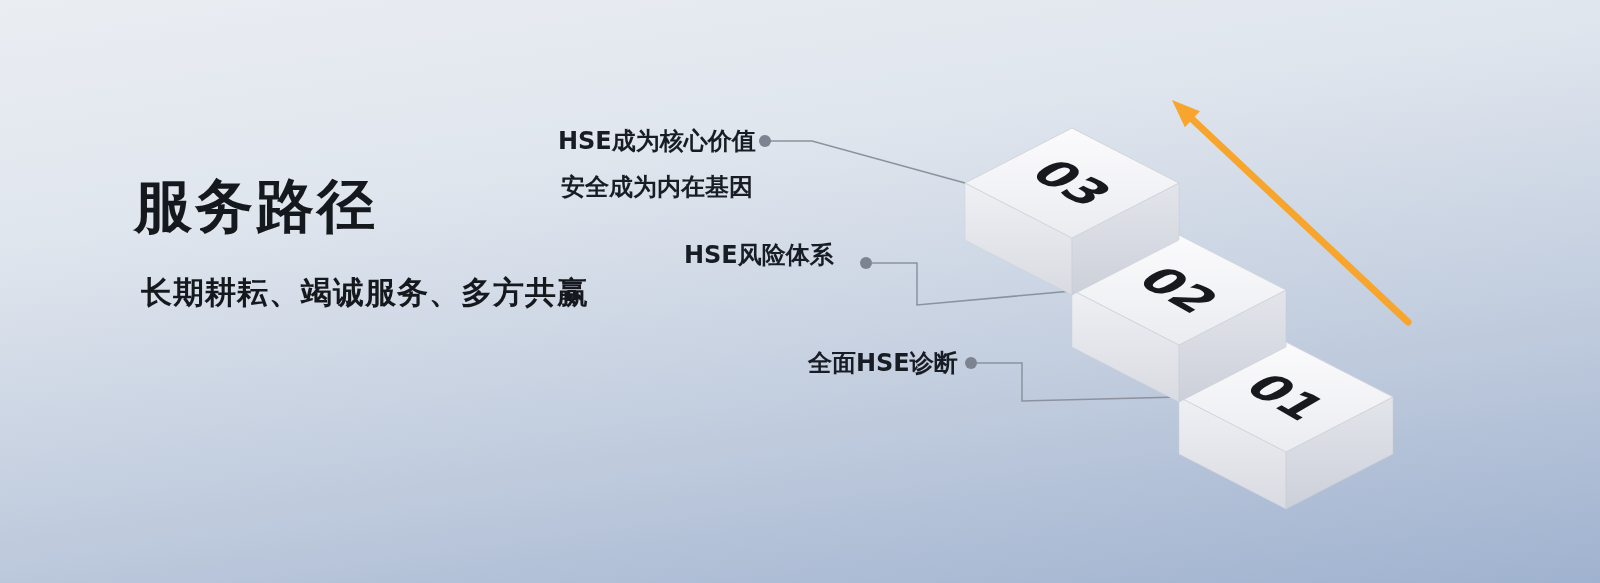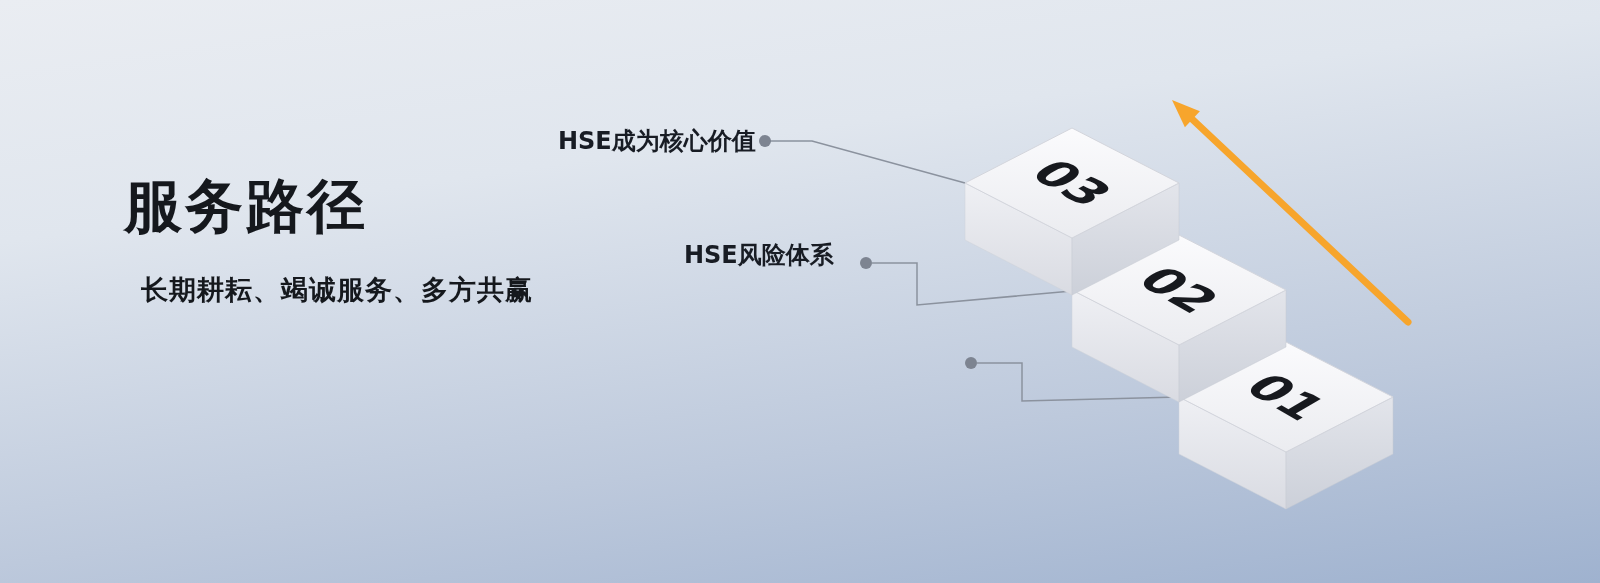--- a/index.html
+++ b/index.html
@@ -5,26 +5,26 @@
   html,body{margin:0;padding:0;background:#9fb2cf;}
   .slide{
     position:relative;
     width:1600px;height:583px;
     overflow:hidden;
     background:linear-gradient(172deg,#eaedf2 0%,#e0e6ee 30%,#bdc9dc 70%,#9fb2cf 100%);
     font-family:"DejaVu Sans","Liberation Sans",sans-serif;
     color:#15181d;
   }
   .title{
-    position:absolute;left:124px;top:168px;margin:0;
+    position:absolute;left:134px;top:168px;margin:0;
     font-size:58px;font-weight:900;letter-spacing:3px;color:#15181d;
   }
   .subtitle{
     position:absolute;left:141px;top:272px;margin:0;
-    font-size:27px;font-weight:700;letter-spacing:1px;color:#15181d;
+    font-size:31px;font-weight:700;letter-spacing:1px;color:#15181d;
   }
   .callout{
     position:absolute;
     font-size:24px;font-weight:700;line-height:46px;
     color:#181c24;white-space:nowrap;
   }
   .callout-3{left:558px;top:118px;text-align:center;}
   .callout-2{left:684px;top:232px;}
   .callout-1{left:808px;top:340px;}
   svg.diagram{position:absolute;left:0;top:0;}
@@ -96,20 +96,22 @@
       <line x1="1408" y1="322" x2="1192" y2="119" stroke-width="7" stroke-linecap="round" stroke="#f7a52c"></line>
       <polygon points="1172,100 1199.9,111.2 1184.9,127.2" fill="#f7a52c"></polygon>
     </g>
   </svg>
 
   <h1 class="title">服务路径</h1>
   <p class="subtitle">长期耕耘、竭诚服务、多方共赢</p>
 
   <div class="callout callout-3">
     <div>HSE成为核心价值</div>
+    <div>安全成为内在基因</div>
   </div>
   <div class="callout callout-2">
     <div>HSE风险体系</div>
   </div>
   <div class="callout callout-1">
+    <div>全面HSE诊断</div>
   </div>
 
 </div>
 
 </body></html>

